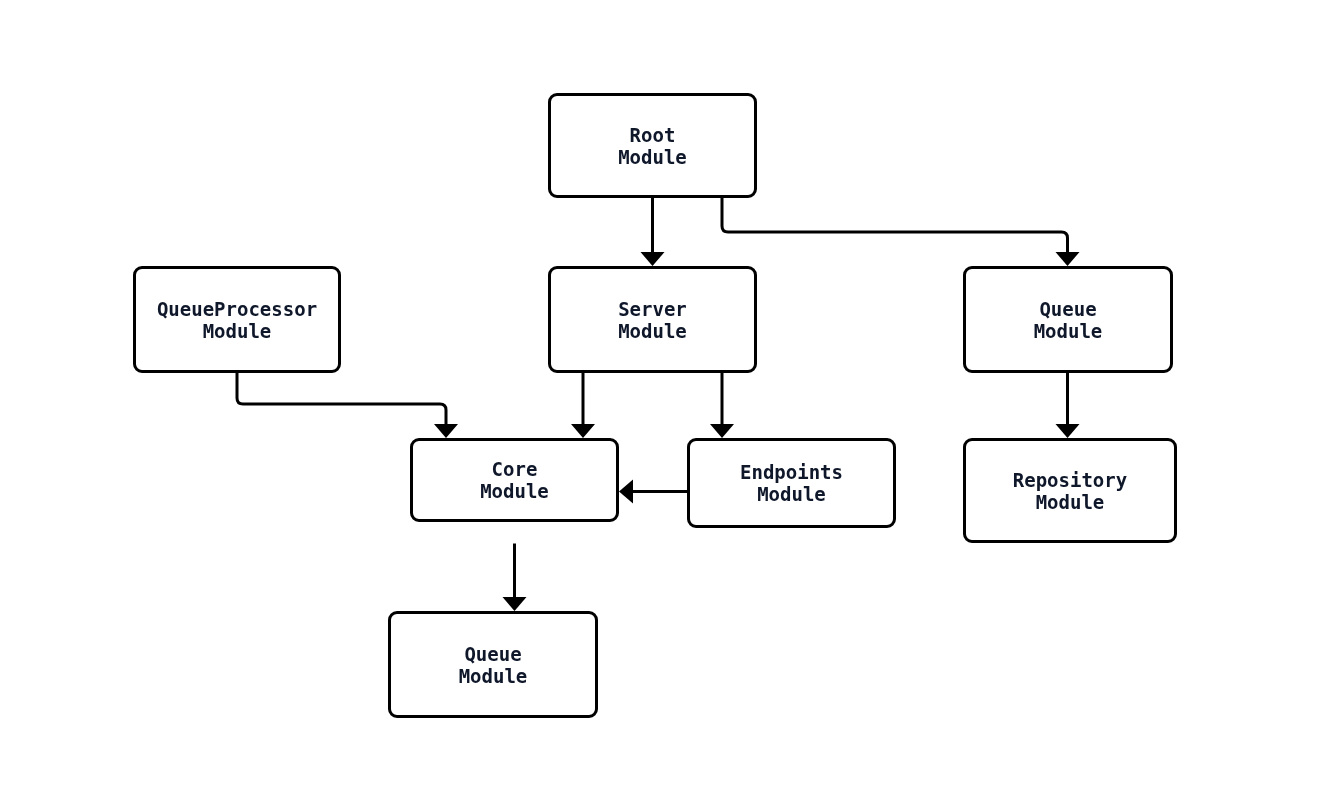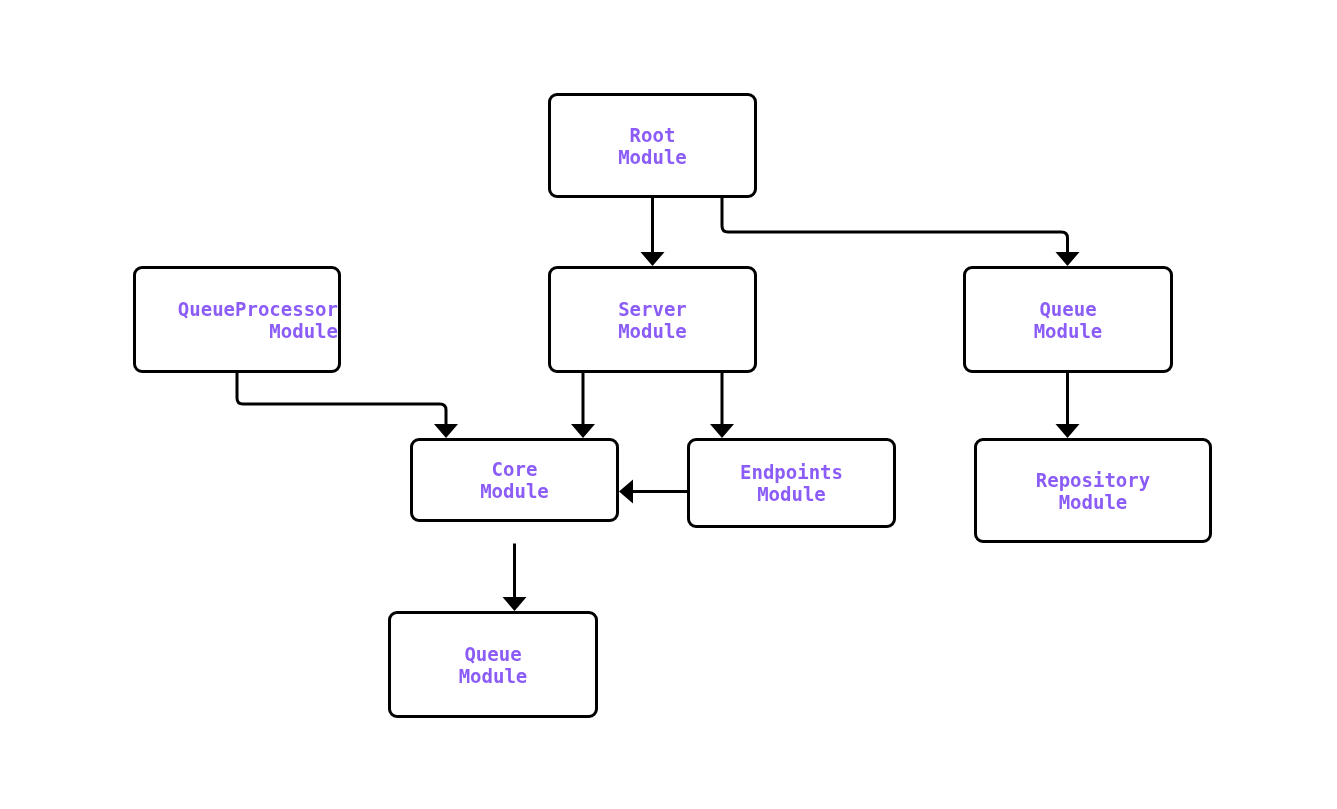--- a/index.html
+++ b/index.html
@@ -39,29 +39,29 @@
     border: 3px solid #000000;
     border-radius: 9px;
     display: flex;
     flex-direction: column;
     align-items: center;
     justify-content: center;
     text-align: center;
     font-weight: bold;
     font-size: 19px;
     line-height: 22px;
-    color: #8b5cf6;
+    color: #0f172a;
   }
   .node-root         { left: 548px; top:  93px; width: 209px; height: 105px; }
-  .node-queueprocessor { left: 133px; top: 266px; width: 208px; height: 107px; align-items: flex-end; }
+  .node-queueprocessor { left: 133px; top: 266px; width: 208px; height: 107px; }
   .node-server       { left: 548px; top: 266px; width: 209px; height: 107px; }
   .node-global       { left: 963px; top: 266px; width: 210px; height: 107px; }
   .node-core         { left: 410px; top: 438px; width: 209px; height: 84px; }
   .node-endpoints    { left: 687px; top: 438px; width: 209px; height: 90px; }
-  .node-repository   { left: 963px; top: 438px; width: 238px; height: 105px; margin-left: 11px; }
+  .node-repository   { left: 963px; top: 438px; width: 214px; height: 105px; }
   .node-queue        { left: 388px; top: 611px; width: 210px; height: 107px; }
 </style>
 </head>
 <body>
 
 <div class="canvas">
 
   <svg class="edge-layer" width="1337" height="809" viewBox="0 0 1337 809" xmlns="http://www.w3.org/2000/svg">
 
     <g>

